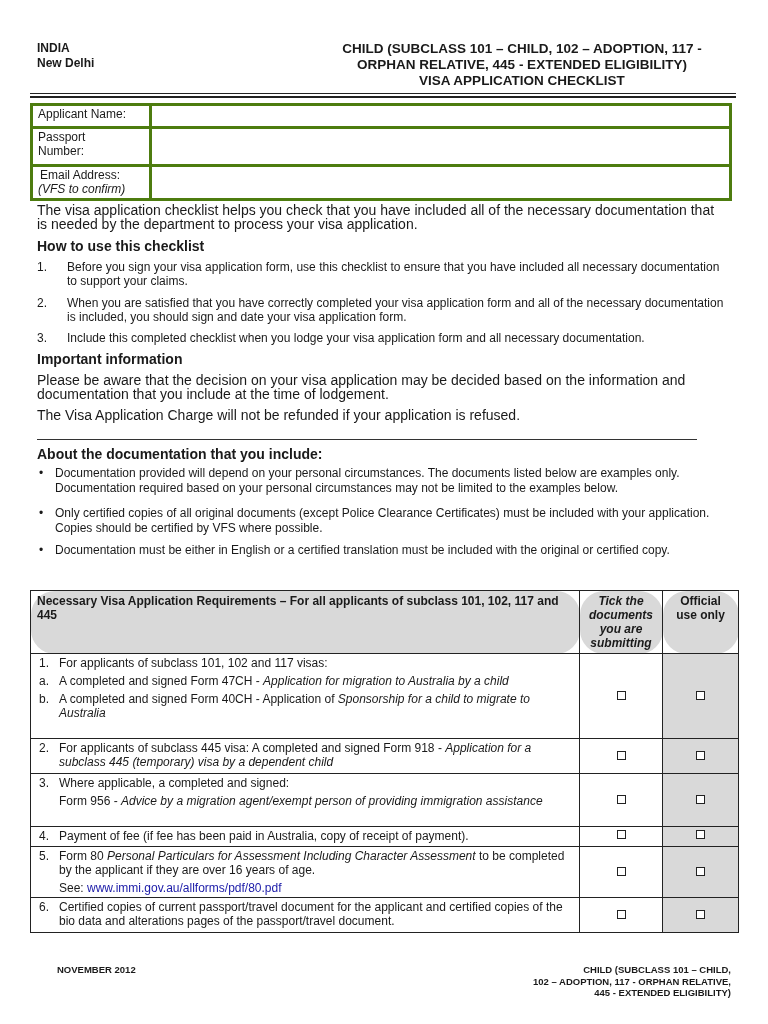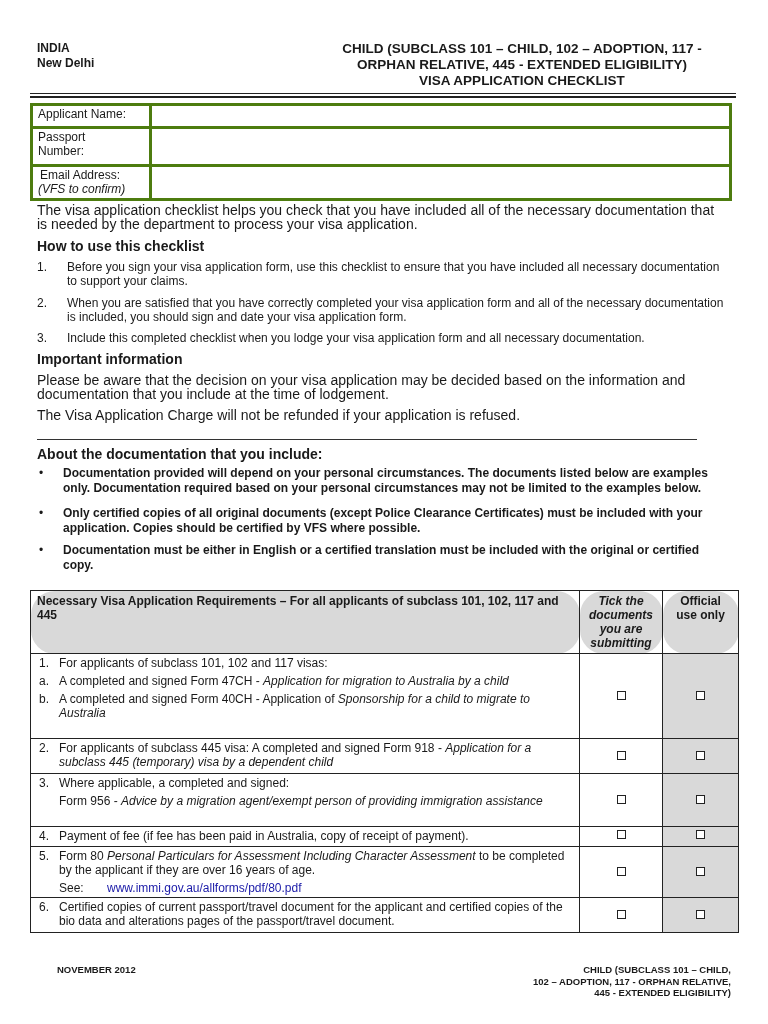--- a/index.html
+++ b/index.html
@@ -28,38 +28,38 @@
 
     
     .txt { position: absolute; left: 37px; width: 690px; font-size: 14px; line-height: 14px; }
     .bold { font-weight: bold; }
     .ol { position: absolute; left: 37px; width: 690px; font-size: 12px; line-height: 14px; }
     .ol .n { position: absolute; left: 0; }
     .ol .t { margin-left: 30px; display: block; }
     .sep { position: absolute; left: 37px; top: 431px; width: 660px; border-top: 1px solid #333; }
     .bul { position: absolute; left: 37px; width: 690px; font-size: 12px; line-height: 15px; }
     .bul .dot { position: absolute; left: 2px; top: 0; font-size: 12px; }
-    .bul .t { margin-left: 26px; display: block; font-weight: bold; }
+    .bul .t { margin-left: 18px; display: block; }
 
     
     table.req { position: absolute; left: 30px; top: 582px; width: 709px; border-collapse: collapse; font-size: 12px; }
     table.req td { border: 1px solid #222; vertical-align: top; line-height: 14px; }
     table.req th { border: 1px solid #222; background: #d9d9d9; vertical-align: top; font-size: 12px; line-height: 14px; padding: 3px 6px; }
     table.req th.main { text-align: left; width: 536px; }
     table.req th.tick { width: 70px; text-align: center; font-style: italic; }
     table.req th.off { text-align: center; }
     table.req tr.hrow th { height: 56px; border-radius: 24px; }
     table.req td.desc { padding: 2px 6px 2px 28px; position: relative; }
     table.req td.chk { text-align: center; vertical-align: middle; }
     table.req td.chk.off { background: #d9d9d9; }
     .cb { display: inline-block; width: 7px; height: 7px; border: 1px solid #222; background: #fff; }
     .row-line { position: relative; display: block; }
     .num { position: absolute; left: -20px; }
     .sub { position: absolute; left: -20px; }
-    .link { color: #1a1aa8; margin-left: 20px; }
+    .link { color: #1a1aa8; }
     .p-gap { height: 4px; }
 
     
     .foot-left { position: absolute; left: 57px; top: 956px; font-size: 9.5px; font-weight: bold; }
     .foot-right { position: absolute; left: 470px; top: 956px; width: 261px; text-align: right; font-size: 9.5px; font-weight: bold; line-height: 11.5px; }
   </style>
 </head>
 <body>
 
 <div class="page">

